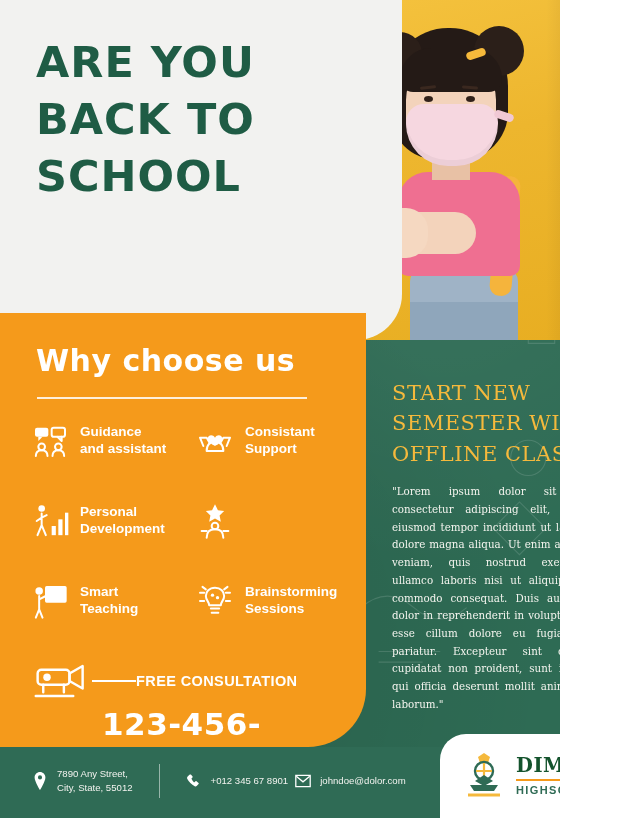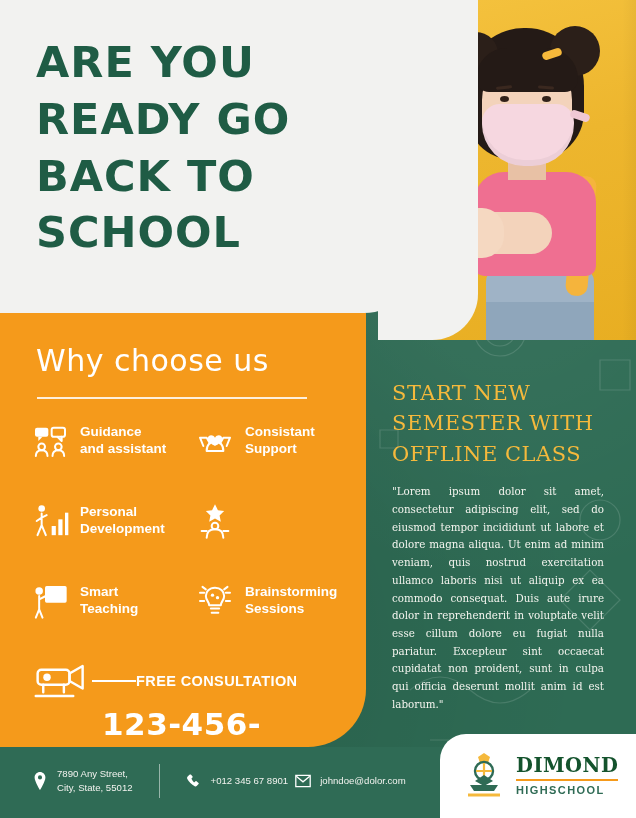--- a/index.html
+++ b/index.html
@@ -4,21 +4,21 @@
 <style>
   * { box-sizing: border-box; margin: 0; padding: 0; }
   html, body {
     width: 636px; height: 818px;
     font-family: "Liberation Sans", sans-serif;
     background: #ffffff;
     overflow: hidden;
   }
   .flyer {
     position: relative;
-    width: 636px; height: 818px;
+    width: 560px; height: 818px;
     background: #2f6b55;
     overflow: hidden;
   }
 
   
   .board-texture {
     position: absolute; inset: 0;
     background:
       radial-gradient(circle at 80% 30%, rgba(255,255,255,0.05), transparent 45%),
       radial-gradient(circle at 20% 80%, rgba(0,0,0,0.12), transparent 55%),
@@ -154,21 +154,21 @@
   .orange-panel {
     position: absolute;
     left: 0; top: 313px;
     width: 366px; height: 434px;
     background: #f59a1b;
     border-bottom-right-radius: 58px;
   }
   .why-title {
     position: absolute; left: 36px; top: 30px;
     font-family: "DejaVu Sans", sans-serif;
-    font-size: 30px; font-weight: 400;
+    font-size: 30px; font-weight: 700;
     color: #ffffff; letter-spacing: 0.5px;
   }
   .why-rule {
     position: absolute; left: 37px; top: 84px;
     width: 270px; height: 2px; background: rgba(255,255,255,0.85);
   }
   .features {
     position: absolute; left: 30px; top: 108px;
     width: 320px;
     display: grid;
@@ -293,21 +293,20 @@
       <path d="M380 430 h18 v18 h-18 z"></path>
       <path d="M470 240 c20 -20 40 10 60 -6"></path>
       <path d="M300 780 h40 M320 760 v40"></path>
       <path d="M100 790 l20 -16 l20 16"></path>
     </g>
   </svg>
 
   <div class="hero">
     <div class="hero-inner">
       <div class="hero-title">ARE YOU</div>
-      <div class="hero-title">READY Go</div>
       <div class="hero-title lc">Back to</div>
       <div class="hero-title lc">School</div>
     </div>
   </div>
 
   <div class="photo-wrap">
     <div class="photo-bg"></div>
     <div class="girl">
       <div class="g-hair-back"></div>
       <div class="g-bun-l"></div>

